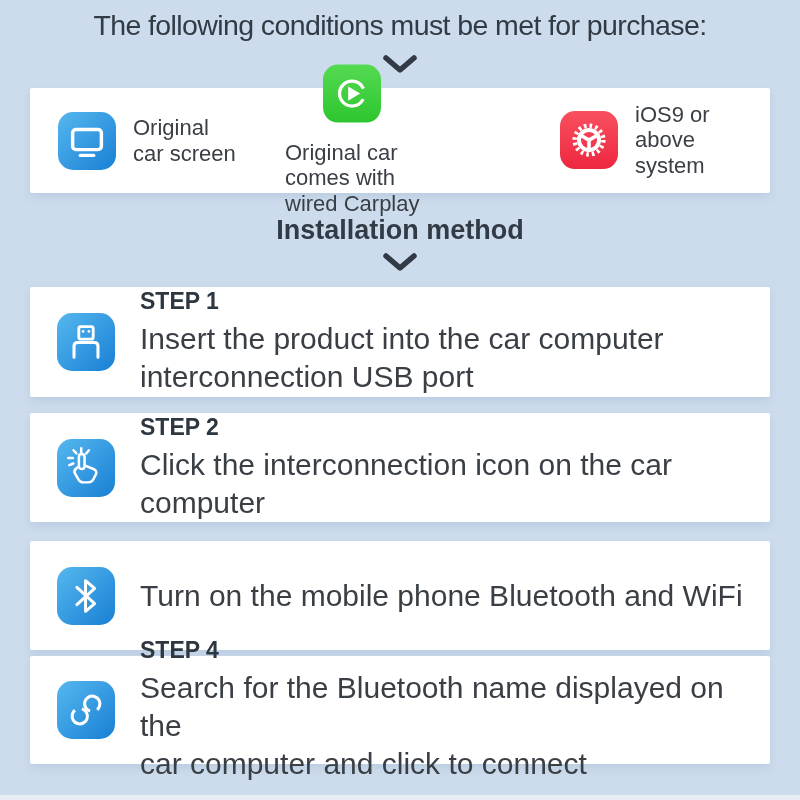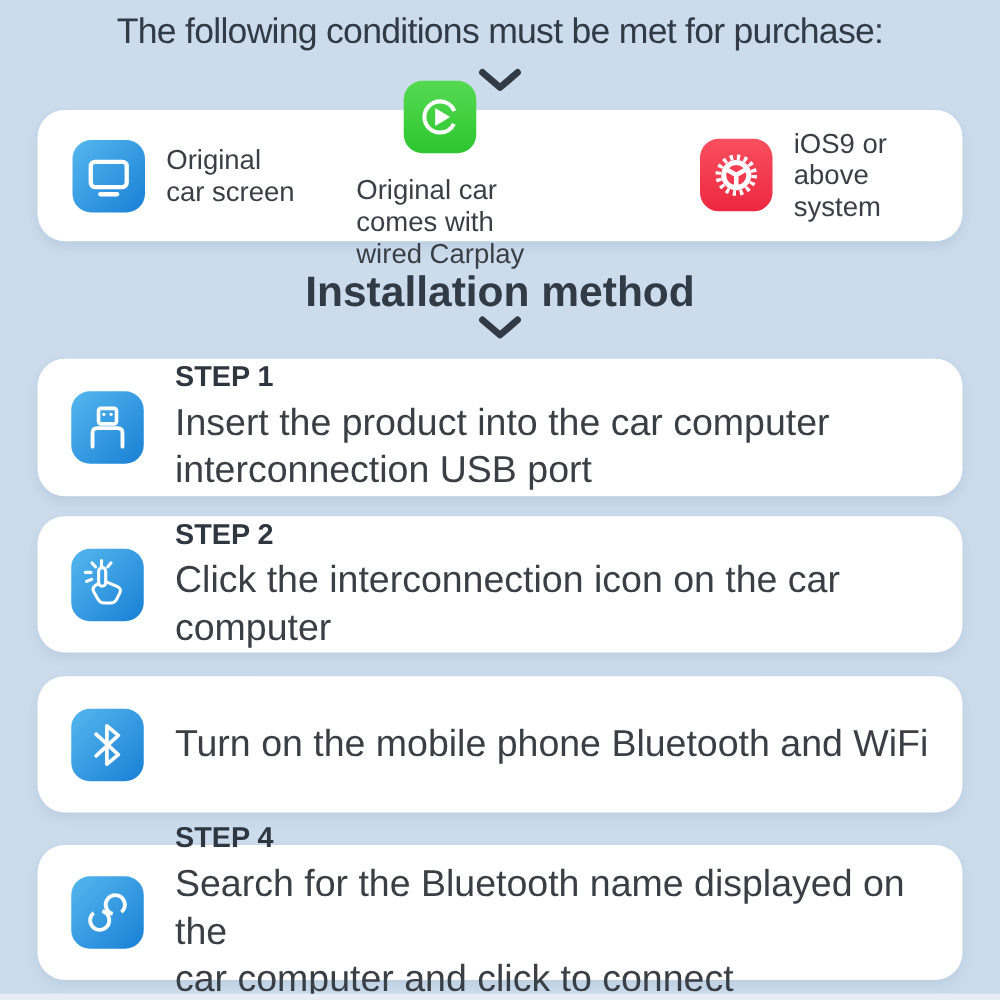--- a/index.html
+++ b/index.html
@@ -24,21 +24,21 @@
     position:absolute; top:9px; left:0; width:800px;
     text-align:center; white-space:nowrap;
     font-size:28.5px; font-weight:normal; letter-spacing:-0.6px;
     color:var(--heading-text);
   }
   .chev{position:absolute; left:380px; width:40px; height:22px;}
   .chev1{top:54px;}
   .chev2{top:252px;}
   .card{
     position:absolute; left:30px; width:740px;
-    background:var(--card); border-radius:22px;
+    background:var(--card); border-radius:2px;
     box-shadow:0 4px 9px rgba(110,140,175,0.18);
   }
   .conditions-card{top:88px; height:105px;}
   .cond-item{
     position:absolute; top:50%; transform:translateY(-50%);
     display:flex; align-items:center; gap:17px;
   }
   .cond-item.c0{left:28px;}
   .cond-item.c1{left:255px;flex-direction:column;}
   .cond-item.c2{left:530px;align-items:center;}
@@ -48,27 +48,27 @@
   }
   .app-icon.blue{background:linear-gradient(135deg,var(--blue-start),var(--blue-end));}
   .app-icon.green{background:linear-gradient(180deg,var(--green-start),var(--green-end));}
   .app-icon.red{background:linear-gradient(180deg,var(--red-start),var(--red-end));}
   .cond-label{
     font-size:22px; color:var(--body-text); line-height:1.18;
     white-space:pre-line;
   }
   .section-title{
     position:absolute; top:215px; left:0; width:800px; text-align:center;
-    font-size:34px; font-weight:bold; color:var(--heading-text);
+    font-size:27px; font-weight:bold; color:var(--heading-text);
   }
   .step-card{padding:0;}
   #step-card-0{top:287px; height:110px;text-decoration:underline;}
   #step-card-1{top:413px; height:109px;}
   #step-card-2{top:541px; height:109px;}
-  #step-card-3{top:676px; height:108px;}
+  #step-card-3{top:656px; height:108px;}
   .step-icon{position:absolute; left:27px; top:50%; transform:translateY(-50%);}
   .step-text{position:absolute; left:110px; top:50%; transform:translateY(-50%); width:610px;}
   .step-title{
     font-size:23px; font-weight:bold; color:#2e3640; margin-bottom:5px;
   }
   .step-desc{
     font-size:30px; color:var(--body-text); line-height:1.27;
     white-space:pre-line;
   }
   .bottom-strip{

